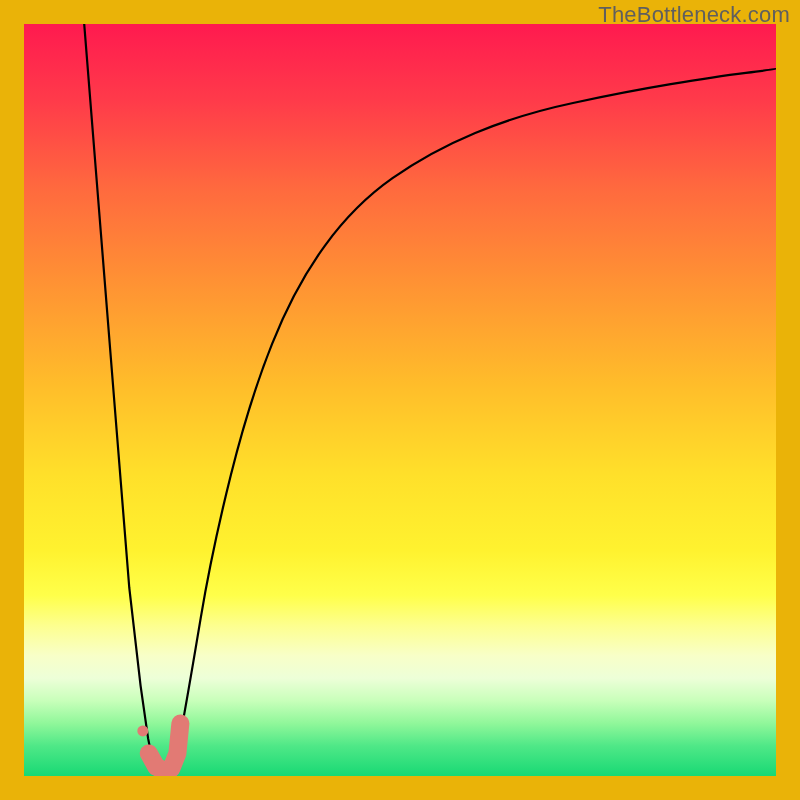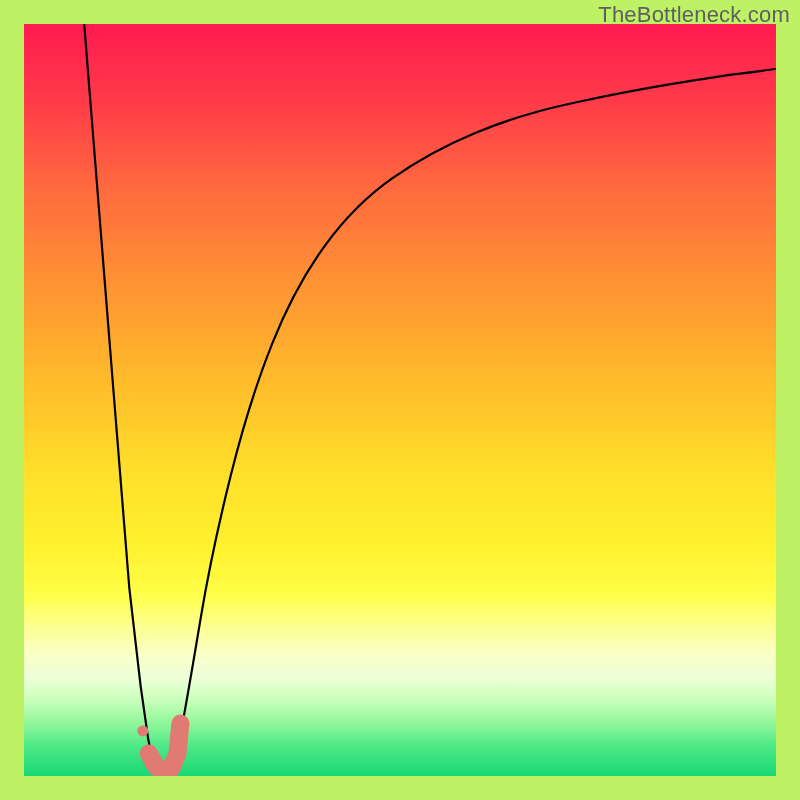--- a/index.html
+++ b/index.html
@@ -10,21 +10,21 @@
     overflow: hidden;
     background: #000;
     font-family: Arial, Helvetica, sans-serif;
   }
   .frame {
     position: absolute;
     left: 0;
     top: 0;
     width: 800px;
     height: 800px;
-    background: #bef264;
+    background: #eab308;
   }
   .plot {
     position: absolute;
     left: 24px;
     top: 24px;
     width: 752px;
     height: 752px;
     overflow: hidden;
   }
   .plot svg {

